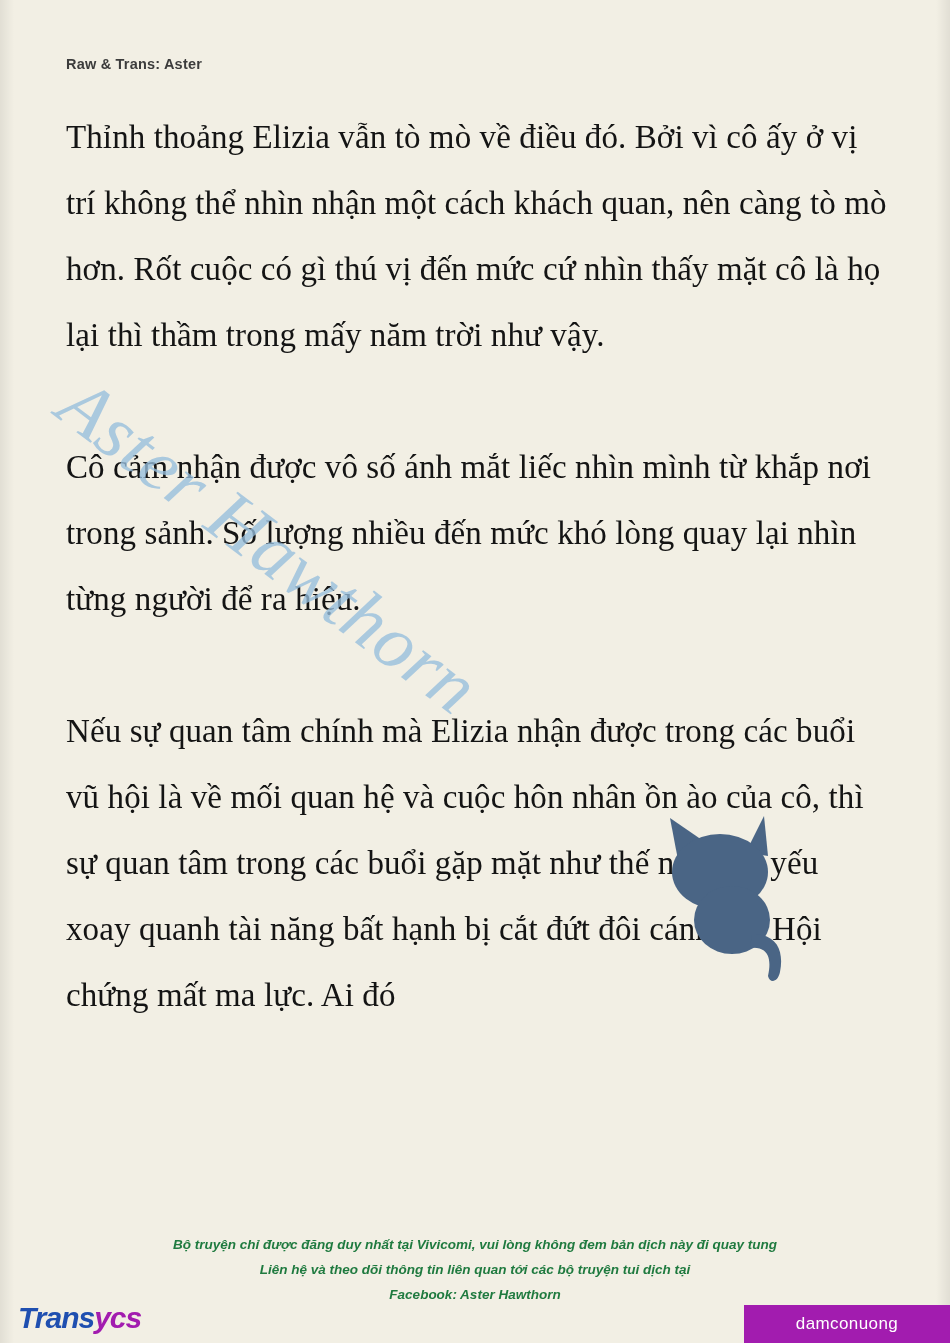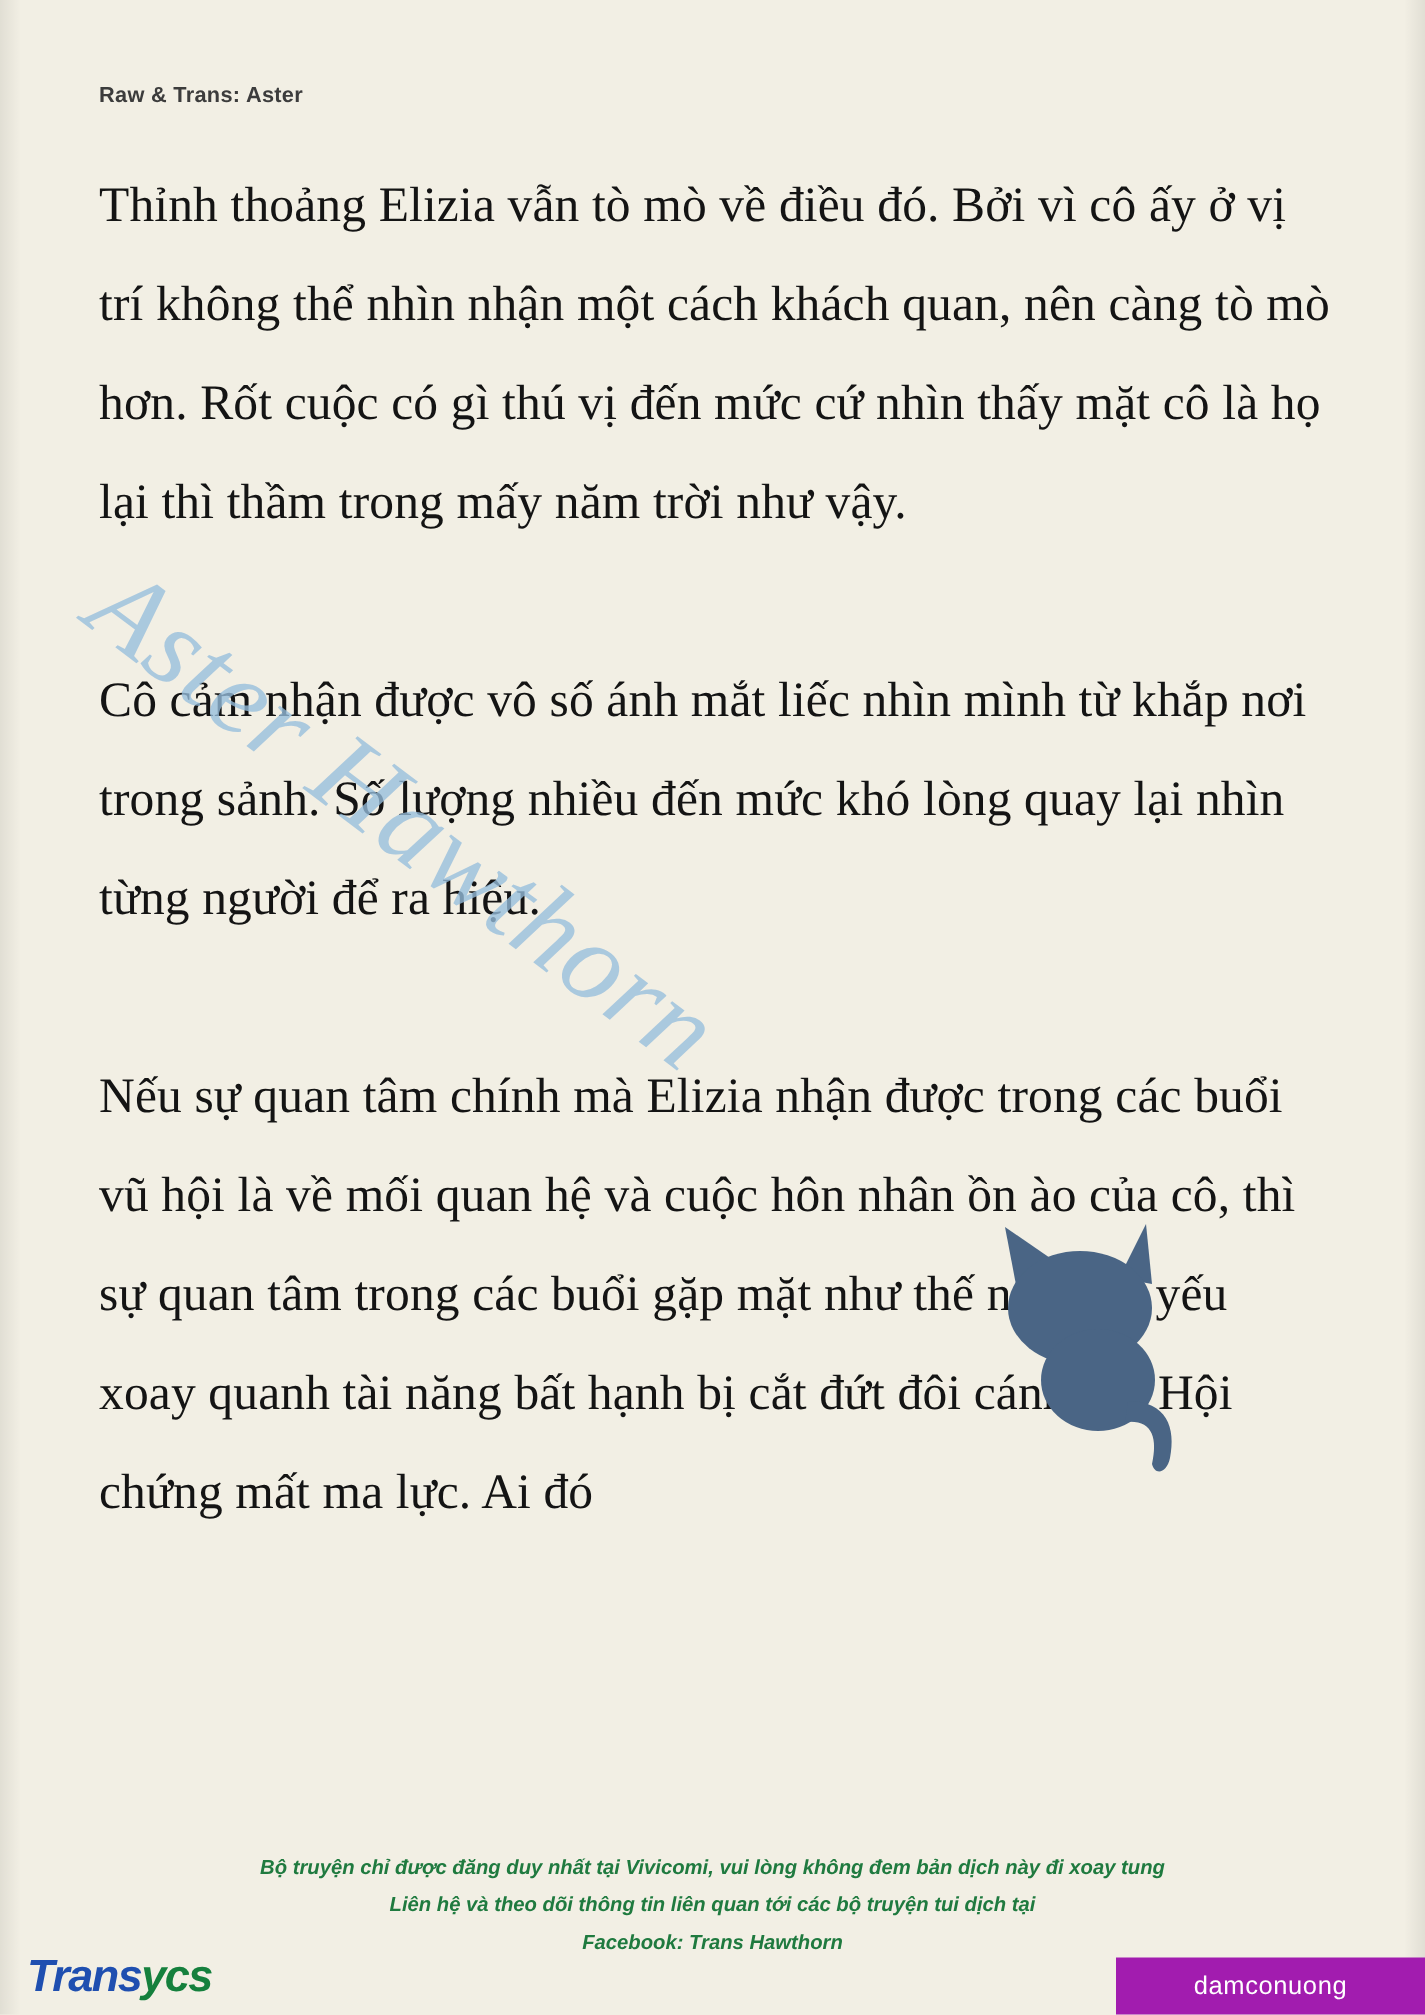--- a/index.html
+++ b/index.html
@@ -101,21 +101,21 @@
     left: 18px;
     bottom: 8px;
     font-family: "Liberation Sans", sans-serif;
     font-size: 30px;
     font-weight: bold;
     font-style: italic;
     color: #1f4fb0;
     letter-spacing: -1px;
   }
   .brand-logo .accent {
-    color: #15803d;
+    color: #a21caf;
   }
 
   .corner-tag {
     position: absolute;
     right: 0;
     bottom: 0;
     width: 206px;
     height: 38px;
     background: #a21caf;
     display: flex;
@@ -168,23 +168,23 @@
         <path d="M18 48 L10 6 L42 28 Z"></path>
         <path d="M86 40 L104 4 L108 44 Z"></path>
         <ellipse cx="60" cy="60" rx="48" ry="38"></ellipse>
         <ellipse cx="72" cy="108" rx="38" ry="34"></ellipse>
         <path d="M92 122 C118 122 124 140 120 160 C118 170 110 172 108 164 C112 146 108 134 90 136 Z"></path>
       </g>
     </svg>
   </div>
 
   <div class="footer-credit">
-    <div>Bộ truyện chỉ được đăng duy nhất tại Vivicomi, vui lòng không đem bản dịch này đi xoay tung</div>
+    <div>Bộ truyện chỉ được đăng duy nhất tại Vivicomi, vui lòng không đem bản dịch này đi quay tung</div>
     <div>Liên hệ và theo dõi thông tin liên quan tới các bộ truyện tui dịch tại</div>
-    <div>Facebook: Trans Hawthorn</div>
+    <div>Facebook: Aster Hawthorn</div>
   </div>
 
   <div class="brand-logo">
     <span>Trans</span><span class="accent">ycs</span>
   </div>
 
   <div class="corner-tag">damconuong</div>
 
 </div>
 

